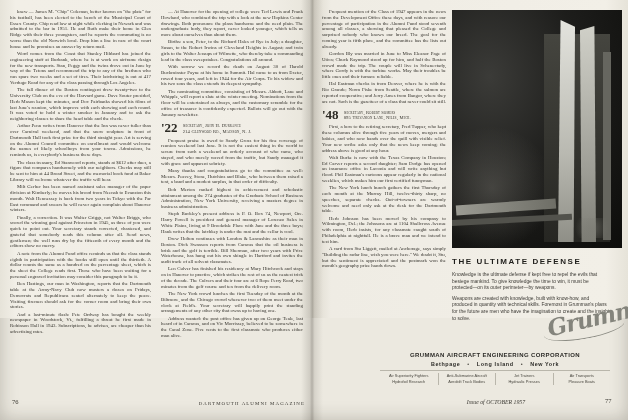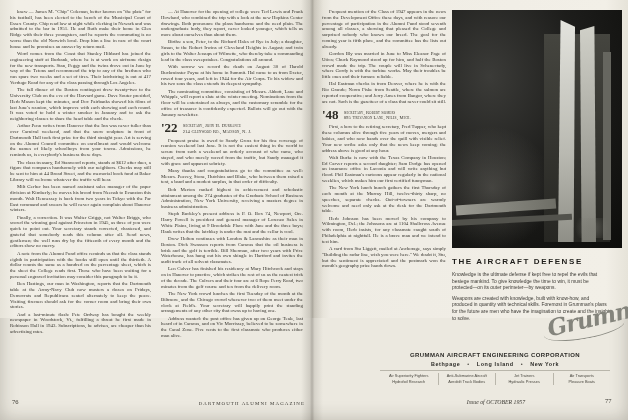--- a/index.html
+++ b/index.html
@@ -144,21 +144,21 @@
     <div class="shape smoke"></div>
     <div class="shape fin-back"></div>
     <div class="shape fin-3"></div>
     <div class="shape fin-1"></div>
     <div class="shape fin-2"></div>
     <div class="shape rail-1"></div>
     <div class="shape rail-2"></div>
     <div class="shape glow"></div>
   </div>
 
-  <div id="ad-headline">THE AIRCRAFT DEFENSE</div>
+  <div id="ad-headline">THE ULTIMATE DEFENSE</div>
 
   <div id="ad-body">
     <p>Knowledge is the ultimate defense if kept free to repel the evils that besiege mankind. To give knowledge the time to win, it must be protected—on its outer perimeter—by weapons.</p>
     <p>Weapons are created with knowledge, built with know-how, and produced in quantity with technical skills. Foremost in Grumman's plans for the future are men who have the imagination to create and the insight to solve.</p>
   </div>
 
   <div id="logo">Grumman</div>
   <div id="logo-swash"></div>
 
   <div id="ad-footer">

